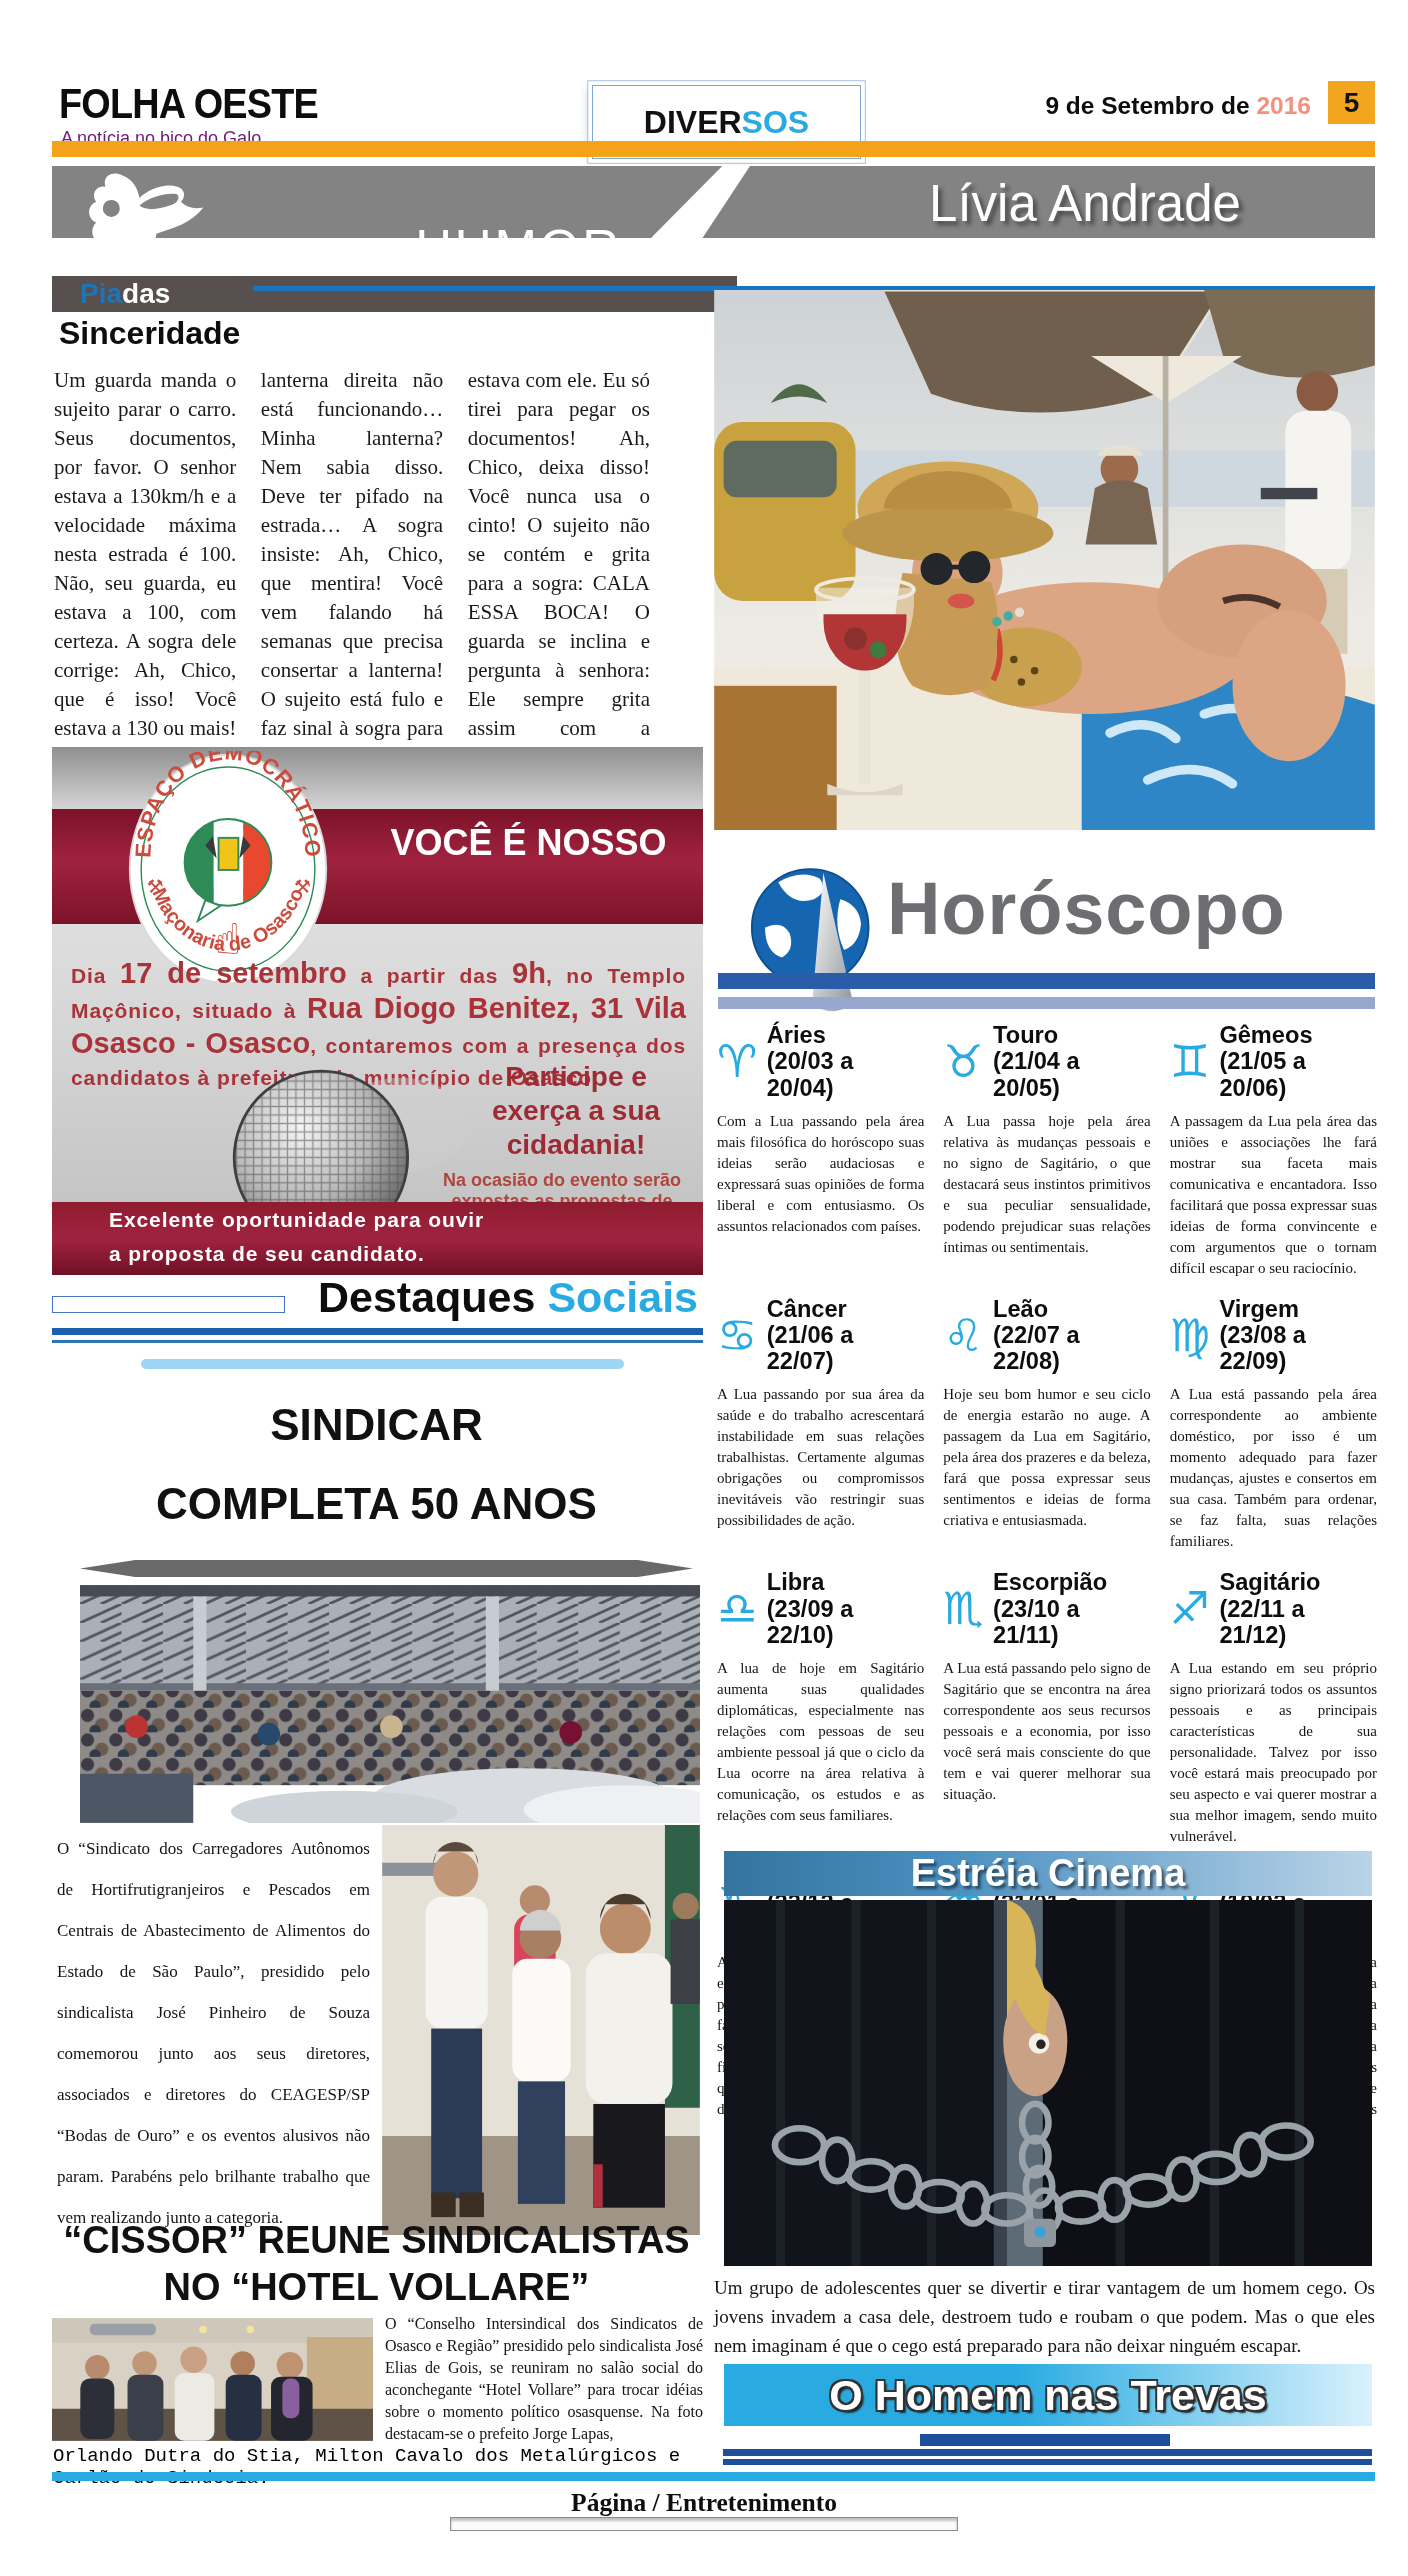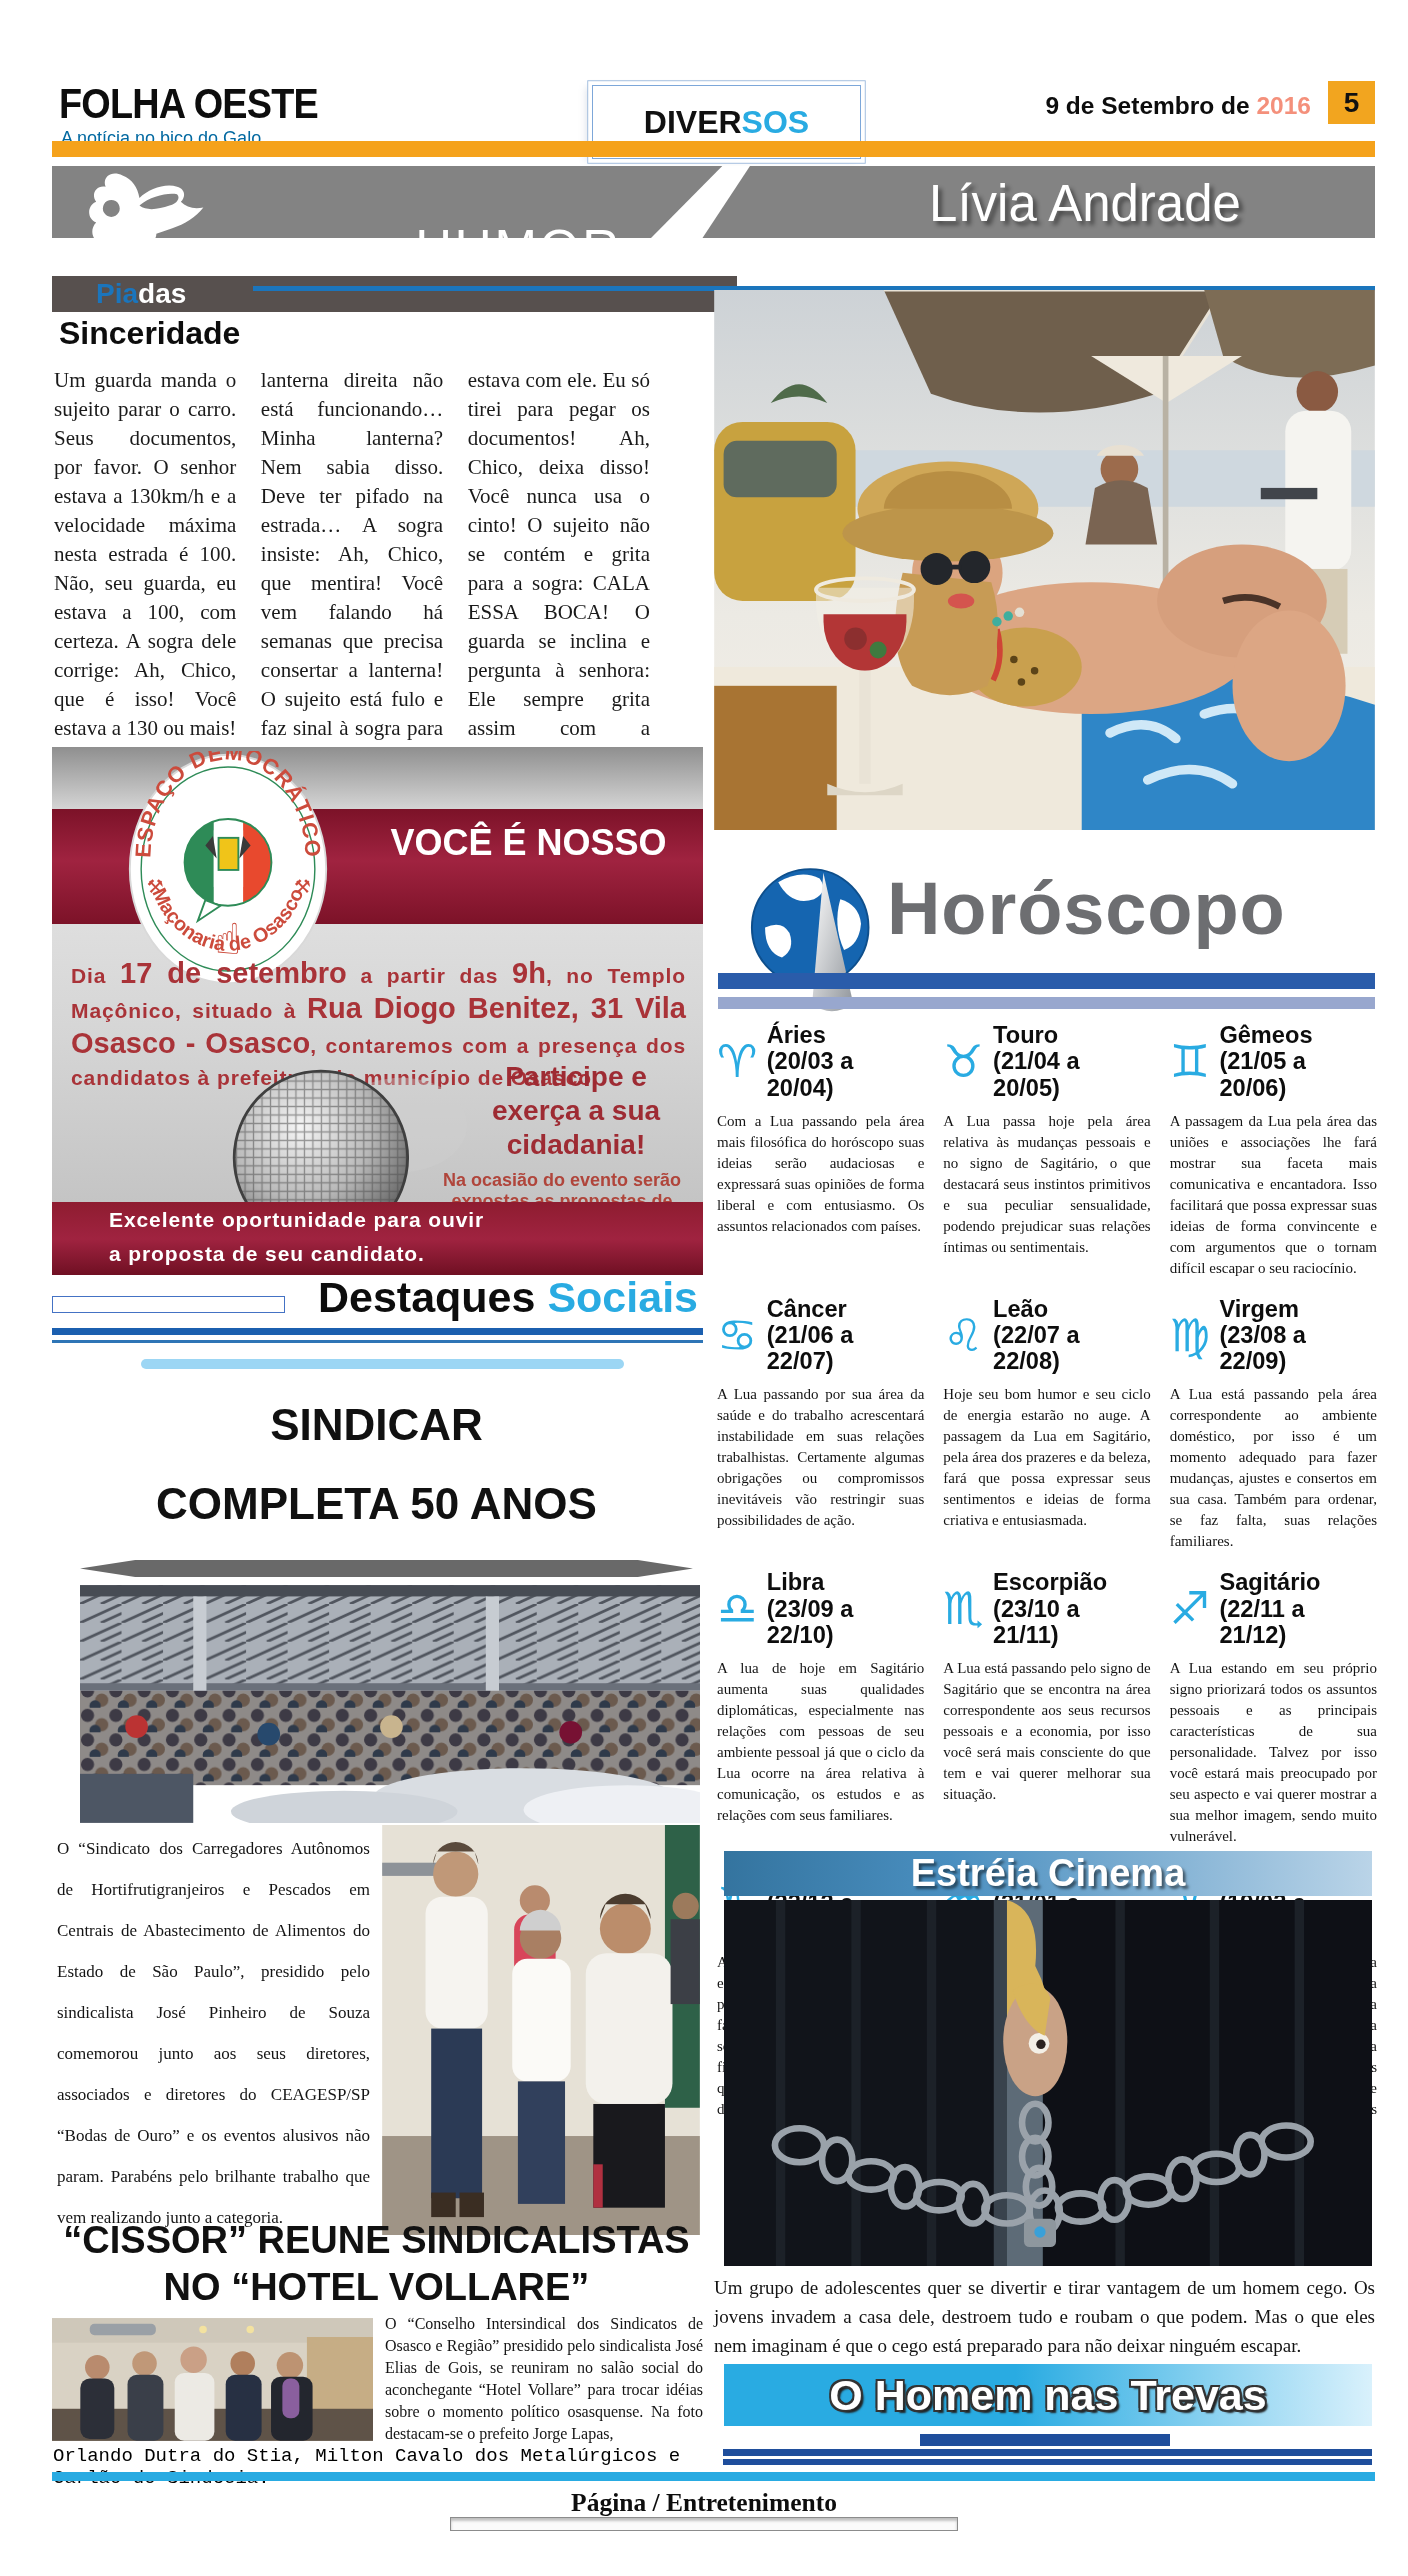--- a/index.html
+++ b/index.html
@@ -4,21 +4,21 @@
 <style>
   * { margin:0; padding:0; box-sizing:border-box; }
   html,body { background:#ffffff; }
   .page { position:relative; width:1408px; height:2576px; background:#fff; overflow:hidden;
           font-family:"Liberation Serif", serif; color:#111; }
   .abs { position:absolute; }
 
   
   .mast-title { left:59px; top:79px; font-family:"Liberation Sans",sans-serif; font-weight:900;
                 font-size:43px; letter-spacing:-0.9px; transform:scaleX(.88); transform-origin:left; color:#0d0d0d; }
-  .mast-tag   { left:61px; top:128px; font-family:"Liberation Sans",sans-serif; font-size:18px; color:#0369a1; }
+  .mast-tag   { left:61px; top:128px; font-family:"Liberation Sans",sans-serif; font-size:18px; color:#701a75; }
   .dv-box { left:592px; top:85px; width:269px; height:74px; background:#fff; border:1.9px solid #7da7d9;
             box-shadow:0 0 0 3.8px #fff, 0 0 0 4.7px #9bb8dc, -5.7px 1.9px 7.5px rgba(120,140,170,.25);
             display:flex; align-items:center; justify-content:center;
             font-family:"Liberation Sans",sans-serif; font-weight:bold; font-size:32px; }
   .dv-cyan { color:#29abe2; }
   .date-line { left:981px; top:92px; width:330px; text-align:right; font-family:"Liberation Sans",sans-serif;
                font-weight:bold; font-size:24.5px; color:#0d0d0d; }
   .salmon { color:#f4907b; }
   .page-num { left:1328px; top:81px; width:47px; height:43px; background:#f2a51f; color:#111;
               font-family:"Liberation Sans",sans-serif; font-weight:bold; font-size:28px;
@@ -32,21 +32,21 @@
   .banner-livia { left:868px; top:174px; width:434px; text-align:center; color:#fff;
                   font-family:"Liberation Sans",sans-serif; font-weight:400; font-size:51px;
                   text-shadow:3.8px 3.8px 4.7px rgba(0,0,0,.45); }
   .banner-wedge { left:651px; top:166px; width:99px; height:72px; background:#fff;
                   clip-path:polygon(100% 0, 72% 0, 0 100%, 52% 100%); }
   .bird { left:83px; top:168px; }
 
   
   .piadas-bar { left:52px; top:276px; width:685px; height:36px; background:#57504e;
                 font-family:"Liberation Sans",sans-serif; font-weight:bold; font-size:28px;
-                line-height:36px; padding-left:44px; color:#fff; }
+                line-height:36px; padding-left:28px; color:#fff; }
   .pia { color:#1b75bc; }
   .blue-rule { left:253px; top:286px; width:1122px; height:4.7px; background:#1b75bc; }
   .sincer { left:59px; top:315px; font-family:"Liberation Sans",sans-serif; font-weight:900; font-size:32px; color:#0d0d0d; }
   .jokes { left:54px; top:366px; width:596px; display:flex; gap:24.5px; }
   .jokes p { flex:1; font-size:21px; line-height:29px; text-align:justify; color:#1a1a1a; }
 
   
   .ad { left:52px; top:747px; width:651px; height:528px; overflow:hidden;
         background:linear-gradient(180deg,#c9c9c9 0%,#e3e3e3 22%,#d5d5d5 55%,#bdbdbd 100%); }
   .ad-topstrip { position:absolute; left:0; top:0; width:100%; height:66px;

